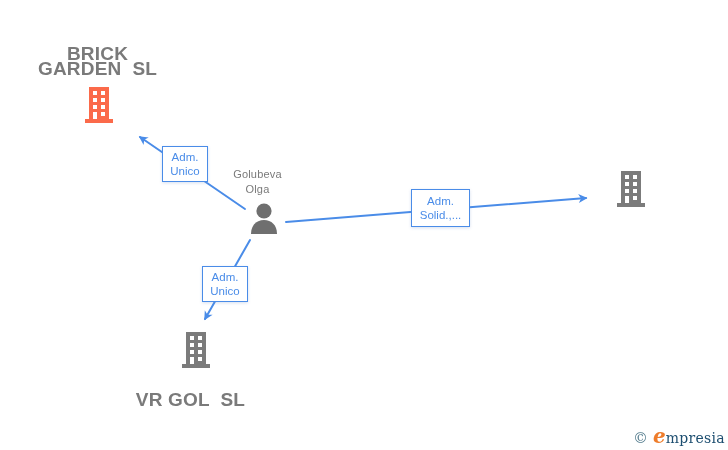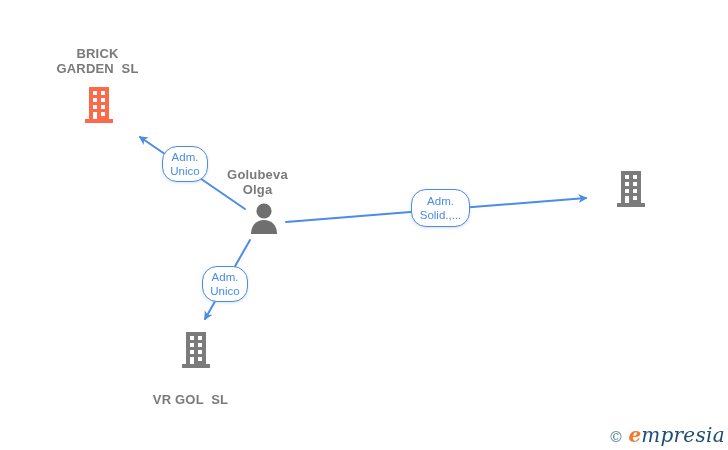--- a/index.html
+++ b/index.html
@@ -5,43 +5,43 @@
   html,body{margin:0;padding:0;background:#fff;}
   .canvas{
     position:relative;width:728px;height:450px;background:#ffffff;overflow:hidden;
     font-family:"Liberation Sans", sans-serif;
   }
   .edges{position:absolute;left:0;top:0;pointer-events:none;}
   .edge-line{stroke:var(--edge-blue,#4a8ce8);stroke-width:2;fill:none;stroke-linecap:round;}
   .arrowhead{fill:var(--edge-blue,#4a8ce8);stroke:none;}
   .node-label{
     position:absolute;text-align:center;color:var(--label-gray,#7a7a7a);
-    font-size:13px;line-height:15px;white-space:pre-wrap;letter-spacing:.2px;
+    font-size:19px;line-height:15px;white-space:pre-wrap;letter-spacing:.2px;
   }
   .company-label{font-weight:bold;}
-  .person-label{font-weight:bold;font-size:13px;}
+  .person-label{font-weight:normal;font-size:11px;}
   .icon{position:absolute;}
   .icon svg{display:block;width:100%;height:100%;}
   .building-orange{fill:var(--building-orange,#fb6a4a);}
   .building-gray{fill:var(--building-gray,#7b7b7b);}
   .person-gray{fill:var(--person-gray,#6f6f6f);}
   .win{fill:#ffffff;}
   .edge-label{
     position:absolute;display:flex;align-items:center;justify-content:center;
-    background:#ffffff;border:1.5px solid var(--edge-blue,#4a8ce8);border-radius:15px;
+    background:#ffffff;border:1.5px solid var(--edge-blue,#4a8ce8);border-radius:0;
     color:var(--edge-blue,#4a8ce8);font-size:11.5px;line-height:14px;text-align:center;
     white-space:pre-wrap;box-shadow:0 1px 3px rgba(110,145,200,.28);
   }
   .logo{
     position:absolute;right:3px;bottom:3px;display:flex;align-items:baseline;
     font-family:"DejaVu Serif", serif;
   }
   .logo-c{color:var(--logo-copyright,#557d8e);font-size:15px;margin-right:5px;}
   .logo-e{color:var(--logo-e,#ee7c2b);font-size:20px;font-style:italic;font-weight:bold;line-height:1;}
-  .logo-rest{color:var(--logo-rest,#1d4e70);font-size:20px;font-style:italic;letter-spacing:.3px;}
+  .logo-rest{color:var(--logo-rest,#1d4e70);font-size:14px;letter-spacing:.3px;}
 </style>
 </head>
 <body>
 
 <div class="canvas">
 
   <svg class="edges" width="728" height="450">
     <defs>
       <marker id="arw" markerWidth="11" markerHeight="11" refX="8" refY="5" orient="auto" markerUnits="userSpaceOnUse">
         <path class="arrowhead" d="M0.5,0.5 L9.5,5 L0.5,9.5 L3,5 Z"></path>

